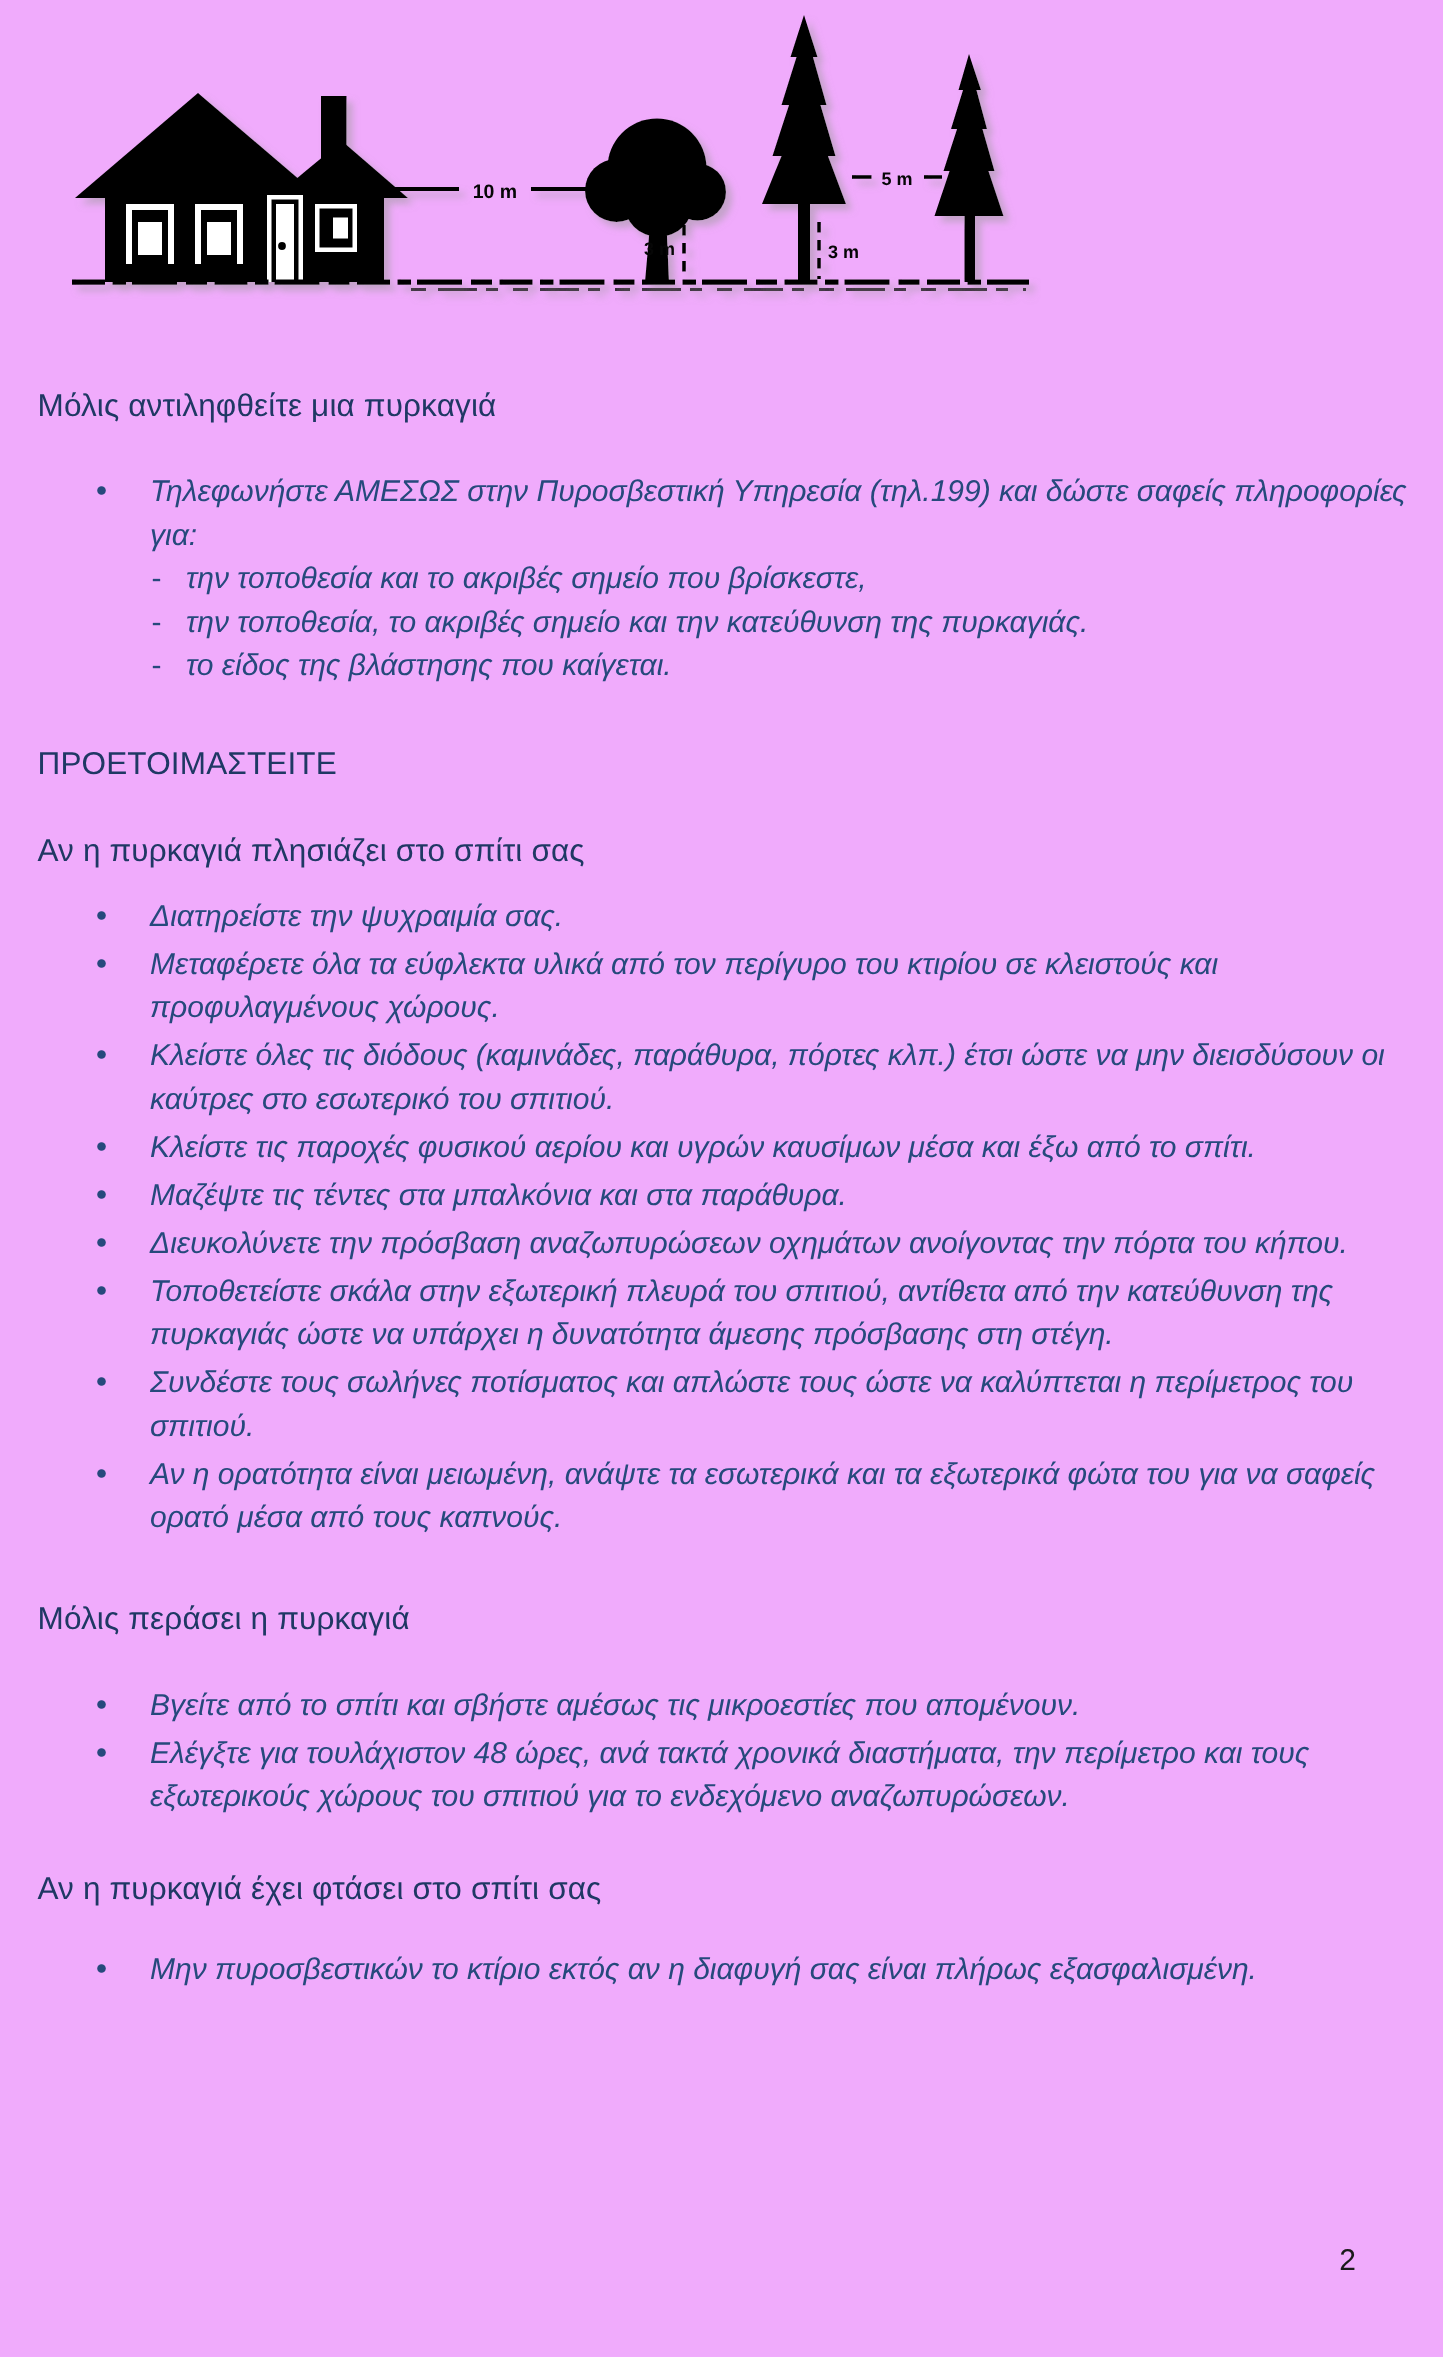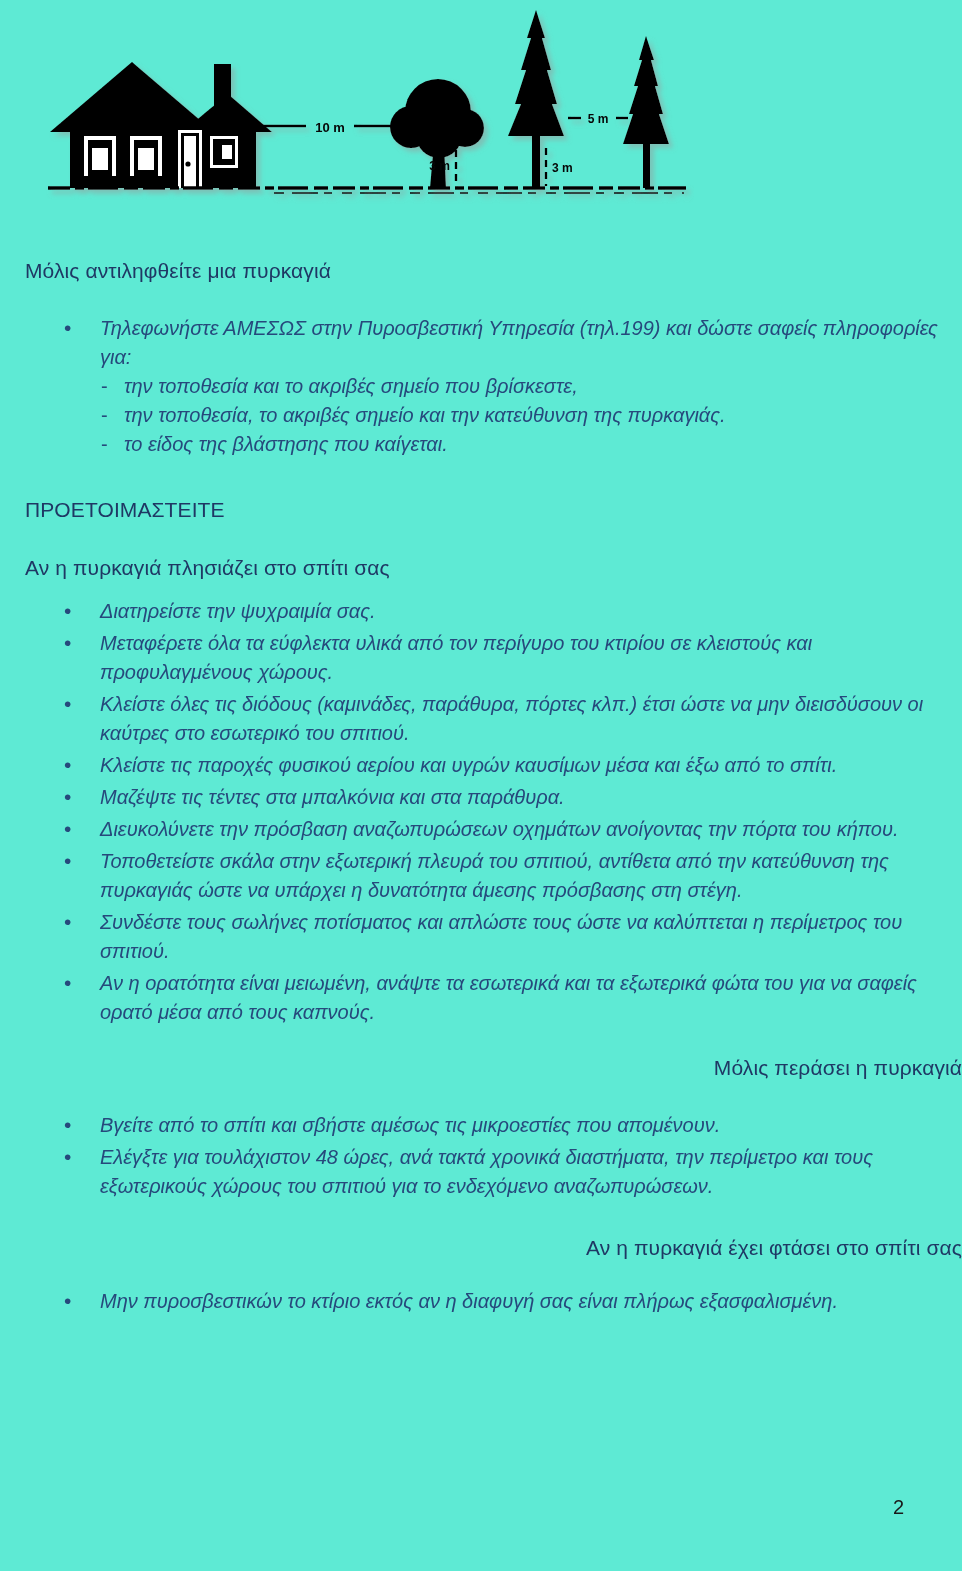--- a/index.html
+++ b/index.html
@@ -5,31 +5,31 @@
   :root{
     --head:#1f3864;
     --body:#26497c;
   }
   html,body{margin:0;padding:0;background:#ffffff;}
   body{
     width:962px;height:1571px;
     font-family:"Liberation Sans", sans-serif;
     color:var(--body);
   }
-  .page{position:relative;width:962px;height:1571px;overflow:hidden;background:#5eead4;}
+  .page{position:relative;width:962px;height:1571px;overflow:hidden;background:#f0abfc;}
   figure.illustration{margin:6px 0 0 44px;padding:0;width:650px;height:200px;}
   h2{
     font-size:21px;font-weight:normal;color:var(--head);
     margin:0 0 0 25px;line-height:26px;letter-spacing:0.1px;
   }
   .mt-s0{margin-top:52px;}
   .mt-s1{margin-top:38px;}
   .mt-s2{margin-top:32px;}
-  .mt-s3{margin-top:28px;text-align:right;}
-  .mt-s4{margin-top:34px;text-align:right;}
+  .mt-s3{margin-top:40px;}
+  .mt-s4{margin-top:34px;}
   ul.bullets{
     list-style:none;margin:0 0 0 25px;padding:0;width:935px;
   }
   ul.bullets.mt-a{margin-top:30px;}
   ul.bullets.mt-b{margin-top:16px;}
   ul.bullets.mt-c{margin-top:30px;}
   ul.bullets.mt-d{margin-top:26px;}
   ul.bullets > li{
     position:relative;padding-left:75px;margin:0 0 3px 0;
     font-size:20px;line-height:29px;color:var(--body);

